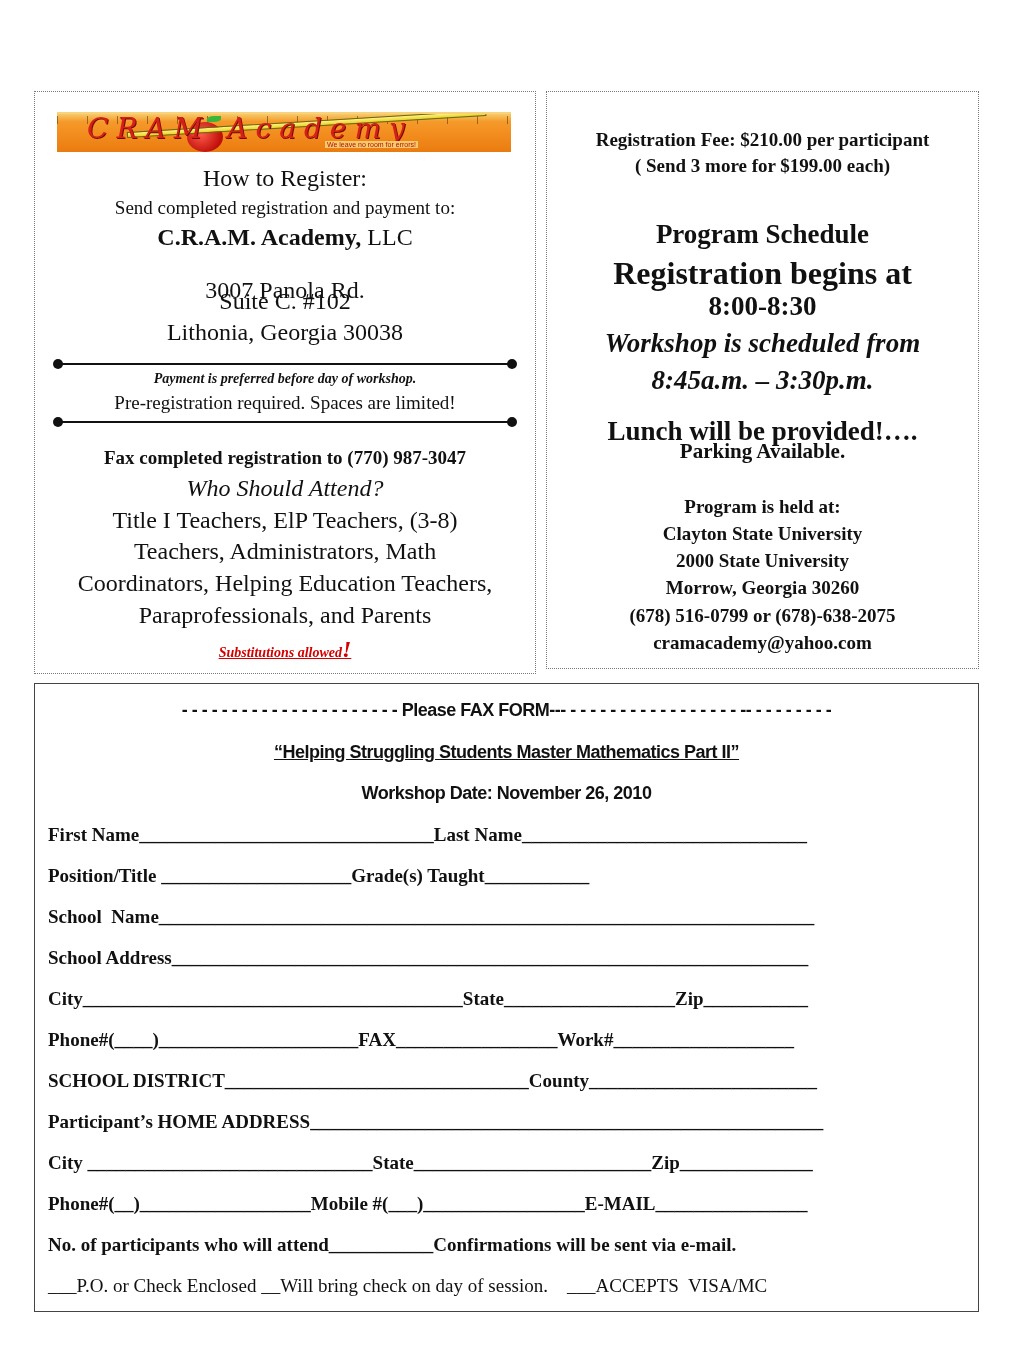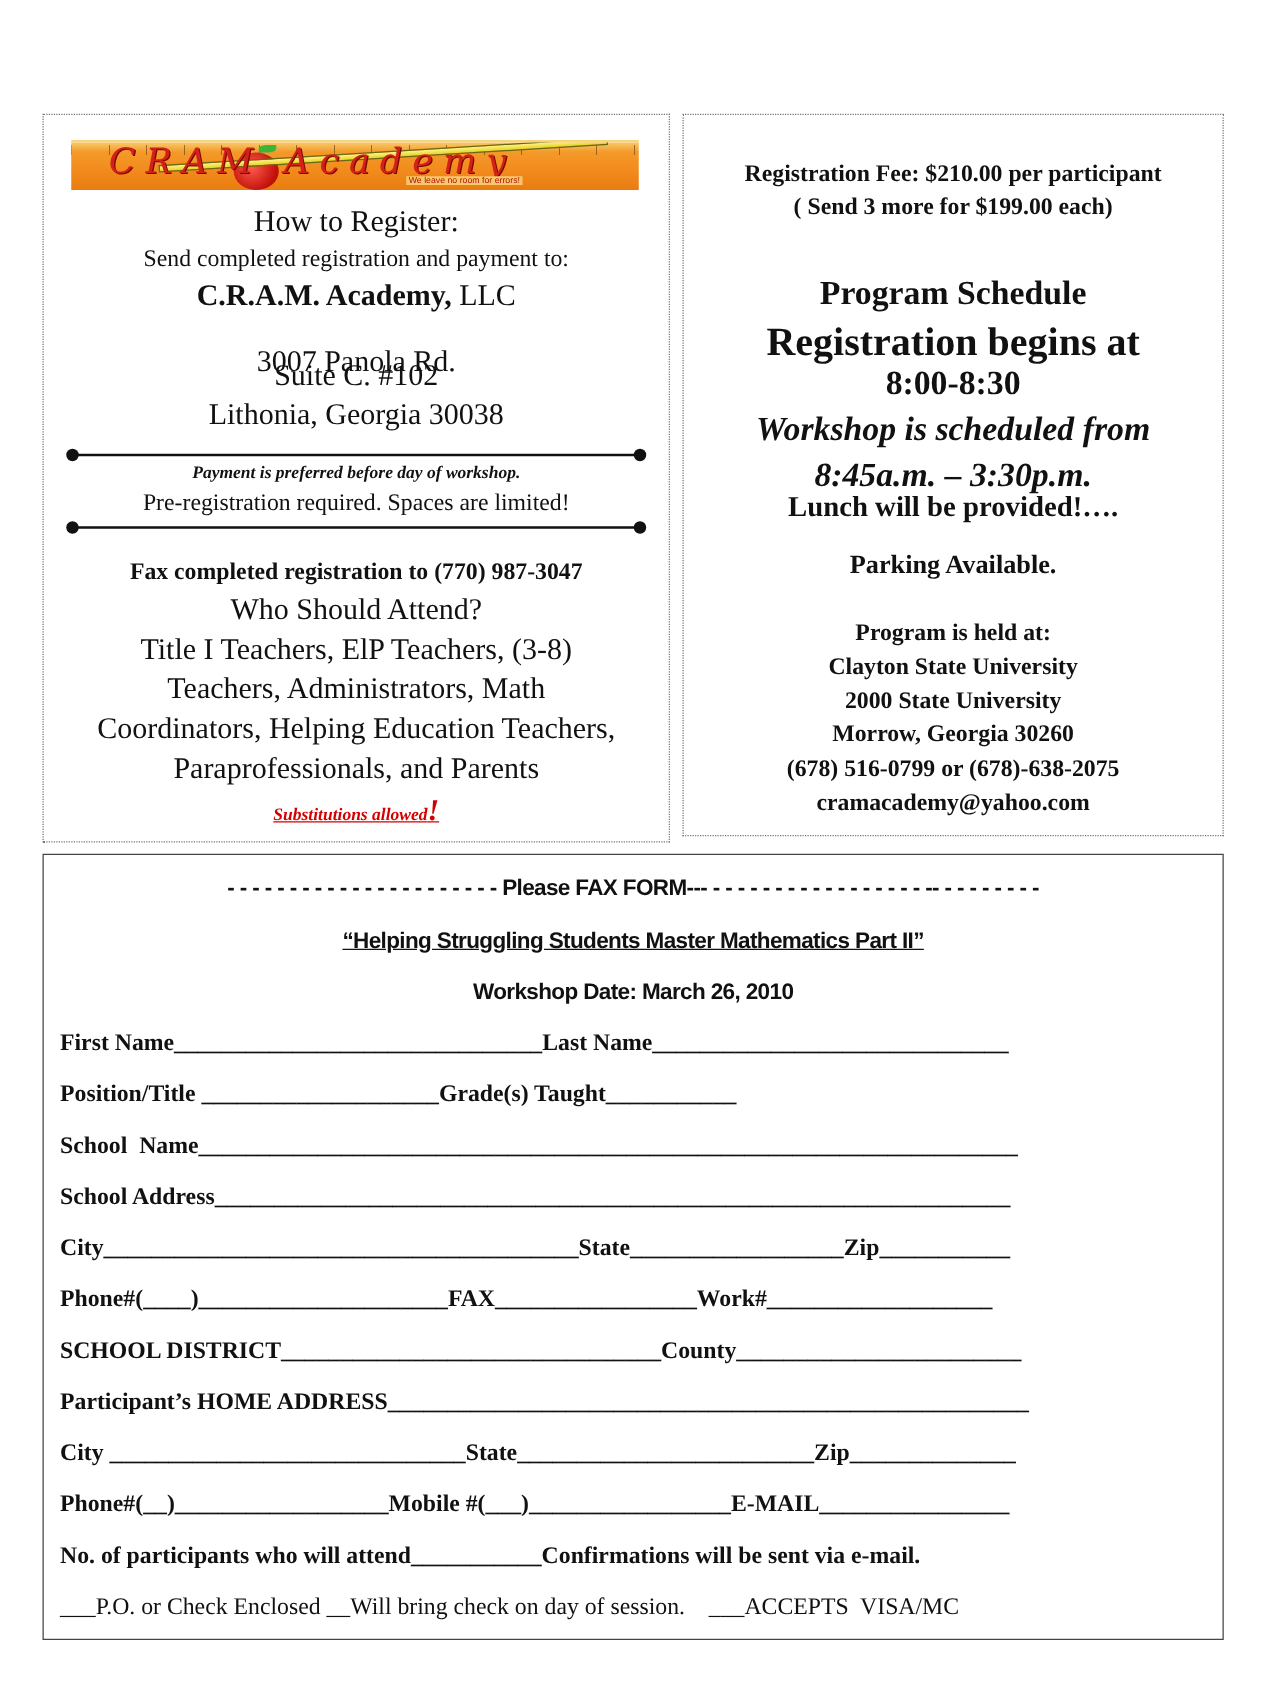--- a/index.html
+++ b/index.html
@@ -103,50 +103,50 @@
 <div class="c t24" style="top:256px;margin-top:21px;">3007 Panola Rd.</div>
 <div class="c t24" style="top:288px;">Suite C. #102</div>
 <div class="c t24" style="top:319px;">Lithonia, Georgia  30038</div>
 
 <div class="divider" style="top:363px;"></div>
 <div class="c t14 b i" style="top:371px;">Payment is preferred before day of workshop.</div>
 <div class="c t19" style="top:392px;">Pre-registration required. Spaces are limited!</div>
 <div class="divider" style="top:421px;"></div>
 
 <div class="c t19 b" style="top:447px;">Fax completed registration to (770) 987-3047</div>
-<div class="c t24" style="top:475px;">Who Should Attend?</div>
+<div class="c t24" style="top:475px;font-style:italic;">Who Should Attend?</div>
 <div class="c t24" style="top:507px;">Title I Teachers, ElP Teachers, (3-8)</div>
 <div class="c t24" style="top:538px;">Teachers, Administrators, Math</div>
 <div class="c t24" style="top:570px;">Coordinators, Helping Education Teachers,</div>
 <div class="c t24" style="top:602px;">Paraprofessionals, and Parents</div>
 <div class="c t14 b i red" style="top:636px;text-decoration:underline;"><span>Substitutions allowed</span><span class="bang">!</span></div>
 
 <div class="panel-right"></div>
 
 <div class="r t19 b" style="top:129px;">Registration Fee: $210.00 per participant</div>
 <div class="r t19 b" style="top:155px;">( Send 3 more for $199.00 each)</div>
 <div class="r b" style="top:219px; font-size:27px;">Program Schedule</div>
 <div class="r b" style="top:255px; font-size:32px;">Registration begins at</div>
 <div class="r b" style="top:291px; font-size:27px;">8:00-8:30</div>
 <div class="r b i" style="top:328px; font-size:27px;">Workshop is scheduled from</div>
 <div class="r b i" style="top:365px; font-size:27px;text-align:center;">8:45a.m. – 3:30p.m.</div>
-<div class="r b" style="top:393px; font-size:23px;">Lunch will be provided!….</div>
+<div class="r b" style="top:416px; font-size:27px;">Lunch will be provided!….</div>
 <div class="r b" style="top:439px; font-size:21px;">Parking Available.</div>
 <div class="r t19 b" style="top:496px;">Program is held at:</div>
 <div class="r t19 b" style="top:523px;">Clayton State University</div>
 <div class="r t19 b" style="top:550px;">2000 State University</div>
 <div class="r t19 b" style="top:577px;">Morrow, Georgia 30260</div>
 <div class="r t19 b" style="top:605px;">(678) 516-0799 or (678)-638-2075</div>
 <div class="r t19 b" style="top:632px;">cramacademy@yahoo.com</div>
 
 <div class="form-box"></div>
 
 <div class="fc narrow" style="top:700px;">- - - - - - - - - - - - - - - - - - - - - - Please FAX FORM--- - - - - - - - - - - - - - - - - - -- - - - -  - - - -</div>
 <div class="fc narrow u" style="top:742px;">“Helping Struggling Students Master Mathematics Part II”</div>
-<div class="fc narrow" style="top:783px;">Workshop Date: March 26, 2010</div>
+<div class="fc narrow" style="top:783px;">Workshop Date: November 26, 2010</div>
 
 <div class="f" style="top:824px;">First Name_______________________________Last Name______________________________</div>
 <div class="f" style="top:865px;">Position/Title ____________________Grade(s) Taught___________</div>
 <div class="f" style="top:906px;">School  Name_____________________________________________________________________</div>
 <div class="f" style="top:947px;">School Address___________________________________________________________________</div>
 <div class="f" style="top:988px;">City________________________________________State__________________Zip___________</div>
 <div class="f" style="top:1029px;">Phone#(____)_____________________FAX_________________Work#___________________</div>
 <div class="f" style="top:1070px;">SCHOOL DISTRICT________________________________County________________________</div>
 <div class="f" style="top:1111px;">Participant’s HOME ADDRESS______________________________________________________</div>
 <div class="f" style="top:1152px;">City ______________________________State_________________________Zip______________</div>

